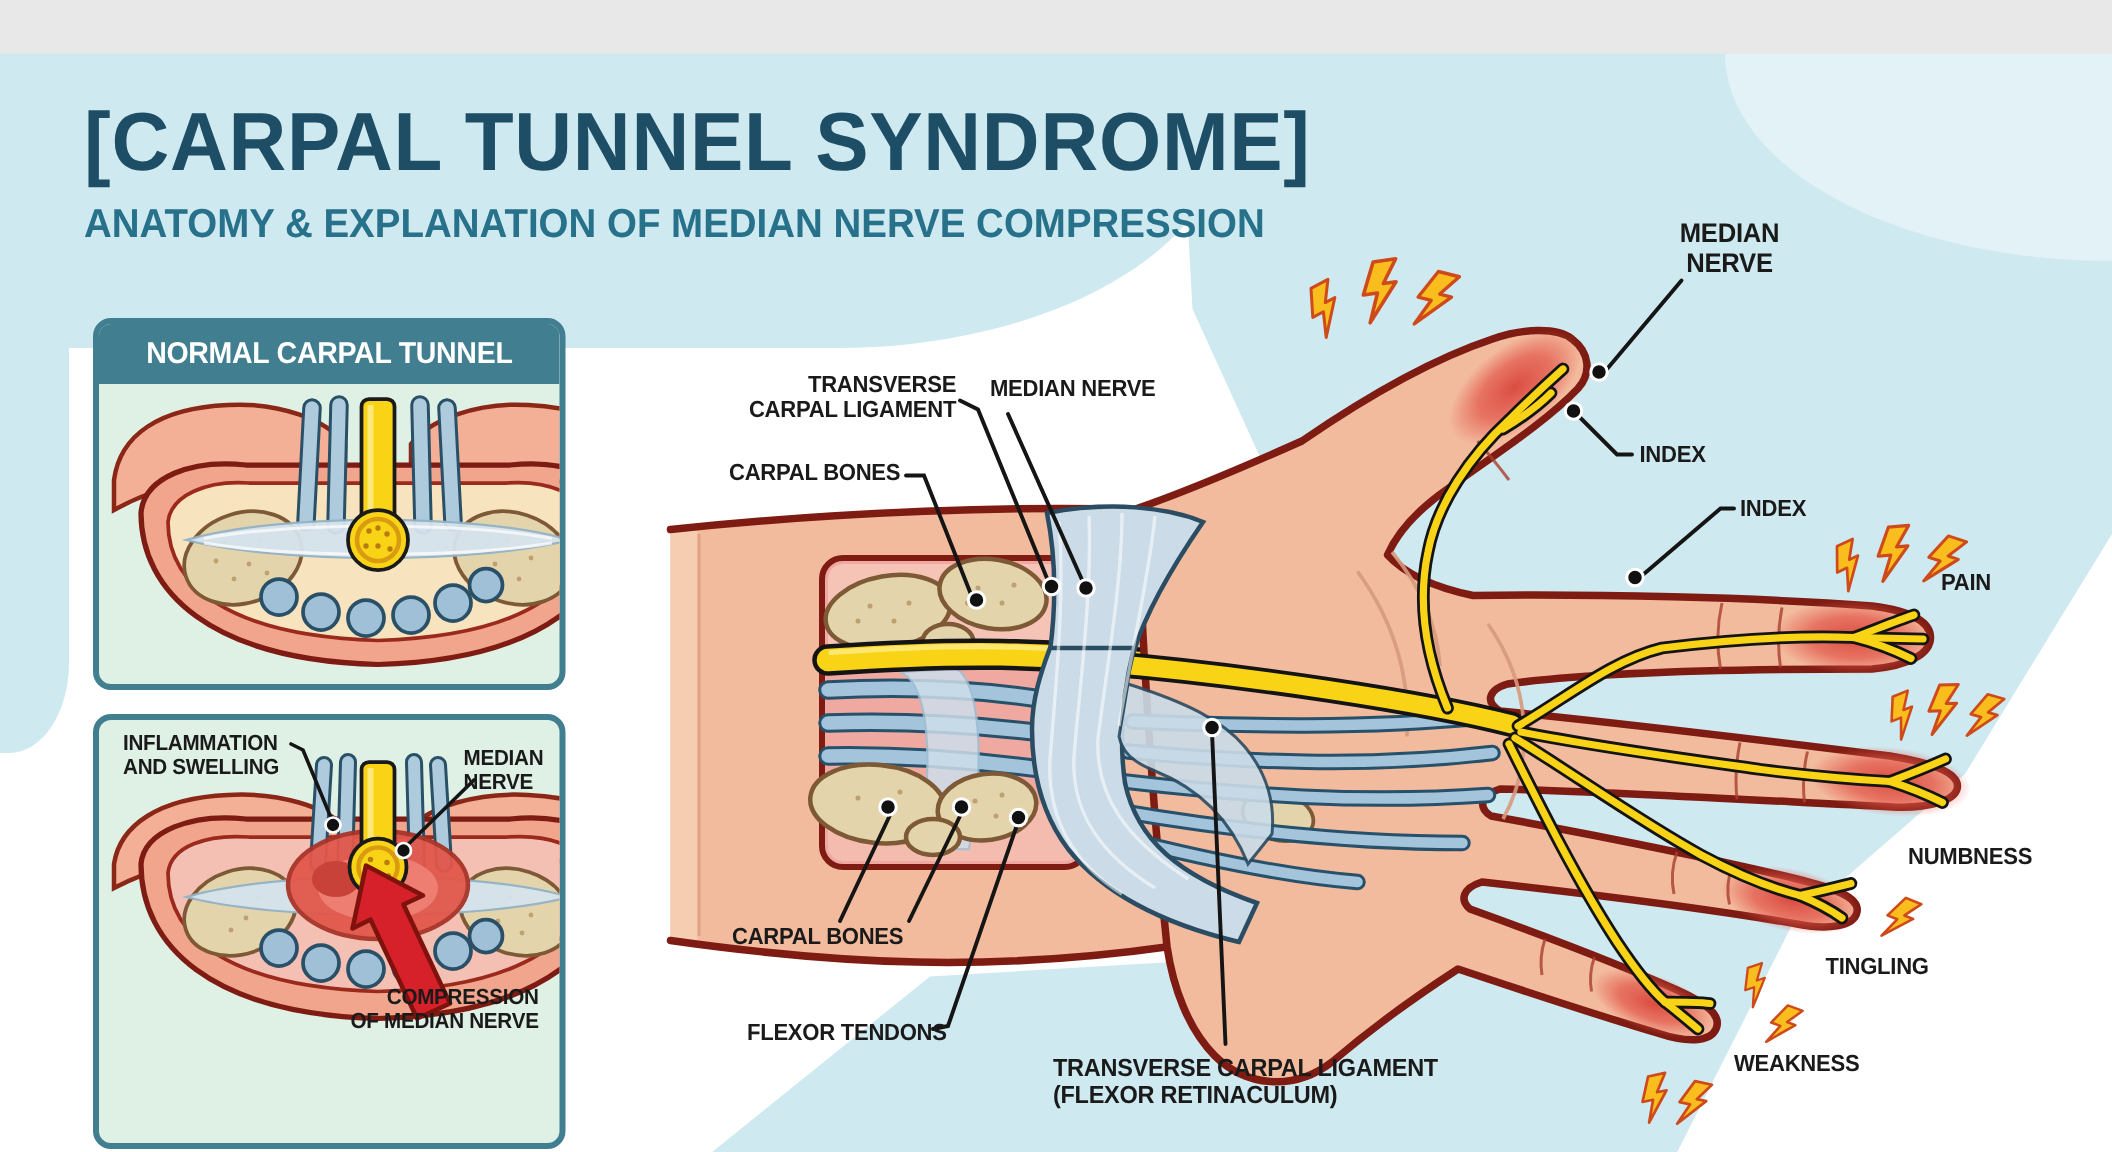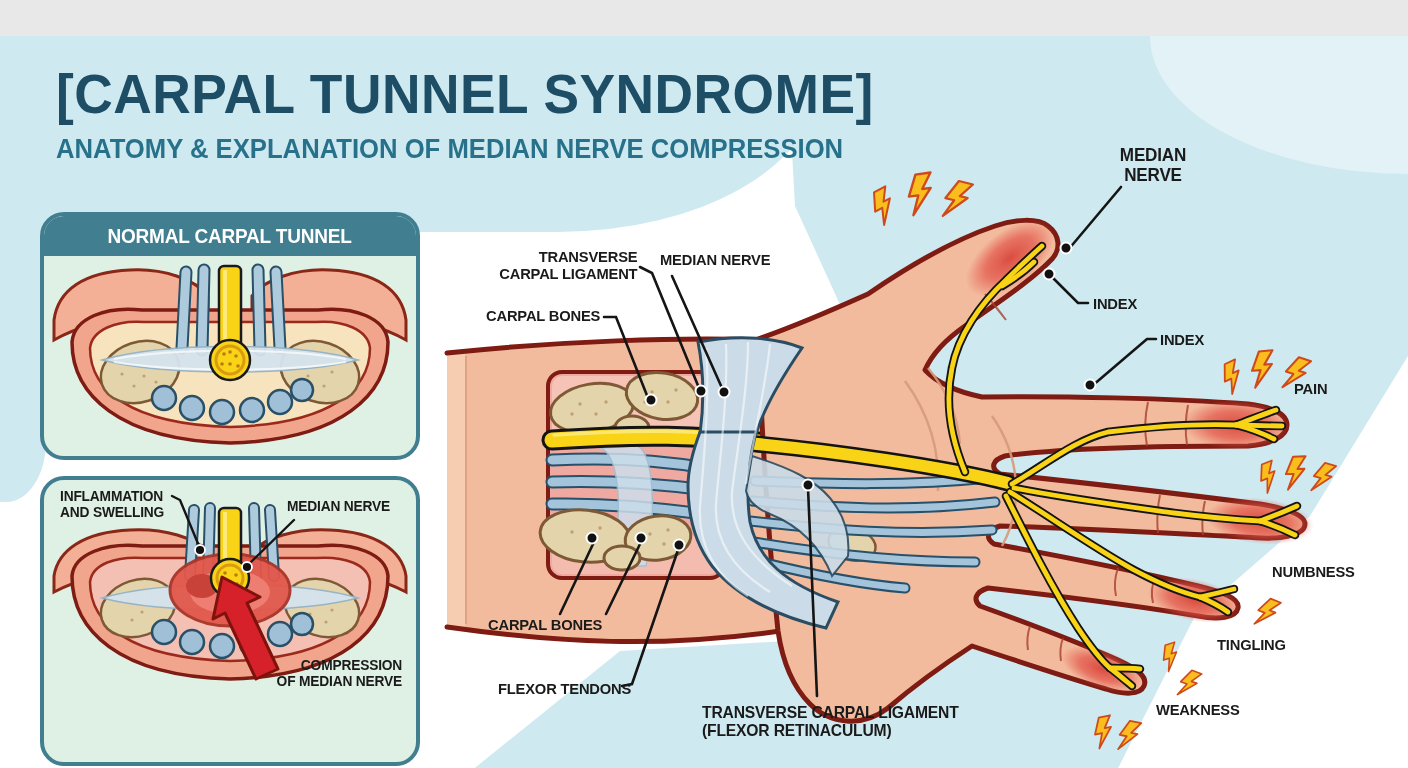--- a/index.html
+++ b/index.html
@@ -12,22 +12,22 @@
        letter-spacing:-0.2px;line-height:1.1;white-space:pre-line;
        transform:scaleX(.95);transform-origin:left top;font-size:15.5px;}
   .lbl.right{text-align:right;transform-origin:right top;}
   .lbl.center{text-align:center;transform-origin:center top;}
   .title{position:absolute;left:56px;top:26px;z-index:3;font-weight:bold;font-size:55px;
          color:var(--title,#1d4e66);letter-spacing:.5px;transform:scaleX(.97);
          transform-origin:left top;white-space:nowrap;}
   .subtitle{position:absolute;left:56px;top:98px;z-index:3;font-weight:bold;font-size:27px;
          color:var(--subtitle,#27718a);transform:scaleX(.95);transform-origin:left top;
          white-space:nowrap;}
-  .panel{position:absolute;left:40px;width:380px;z-index:2;border:4px solid var(--panel-teal,#417f90);
-         border-radius:24px;background:var(--panel-mint,#dff0e4);box-sizing:border-box;overflow:hidden;}
+  .panel{position:absolute;left:62px;width:315px;z-index:2;border:4px solid var(--panel-teal,#417f90);
+         border-radius:12px;background:var(--panel-mint,#dff0e4);box-sizing:border-box;overflow:hidden;}
   .panel-head{background:var(--panel-teal,#417f90);color:#fff;font-weight:bold;text-align:center;
          display:flex;align-items:center;justify-content:center;font-size:20px;line-height:1.15;
          letter-spacing:-0.2px;white-space:pre-line;}
   .panel-head>span{display:inline-block;transform:scaleX(.95);}
   .panel-body{position:relative;}
   .panel-body svg{display:block;}
 </style>
 </head>
 <body>
 

